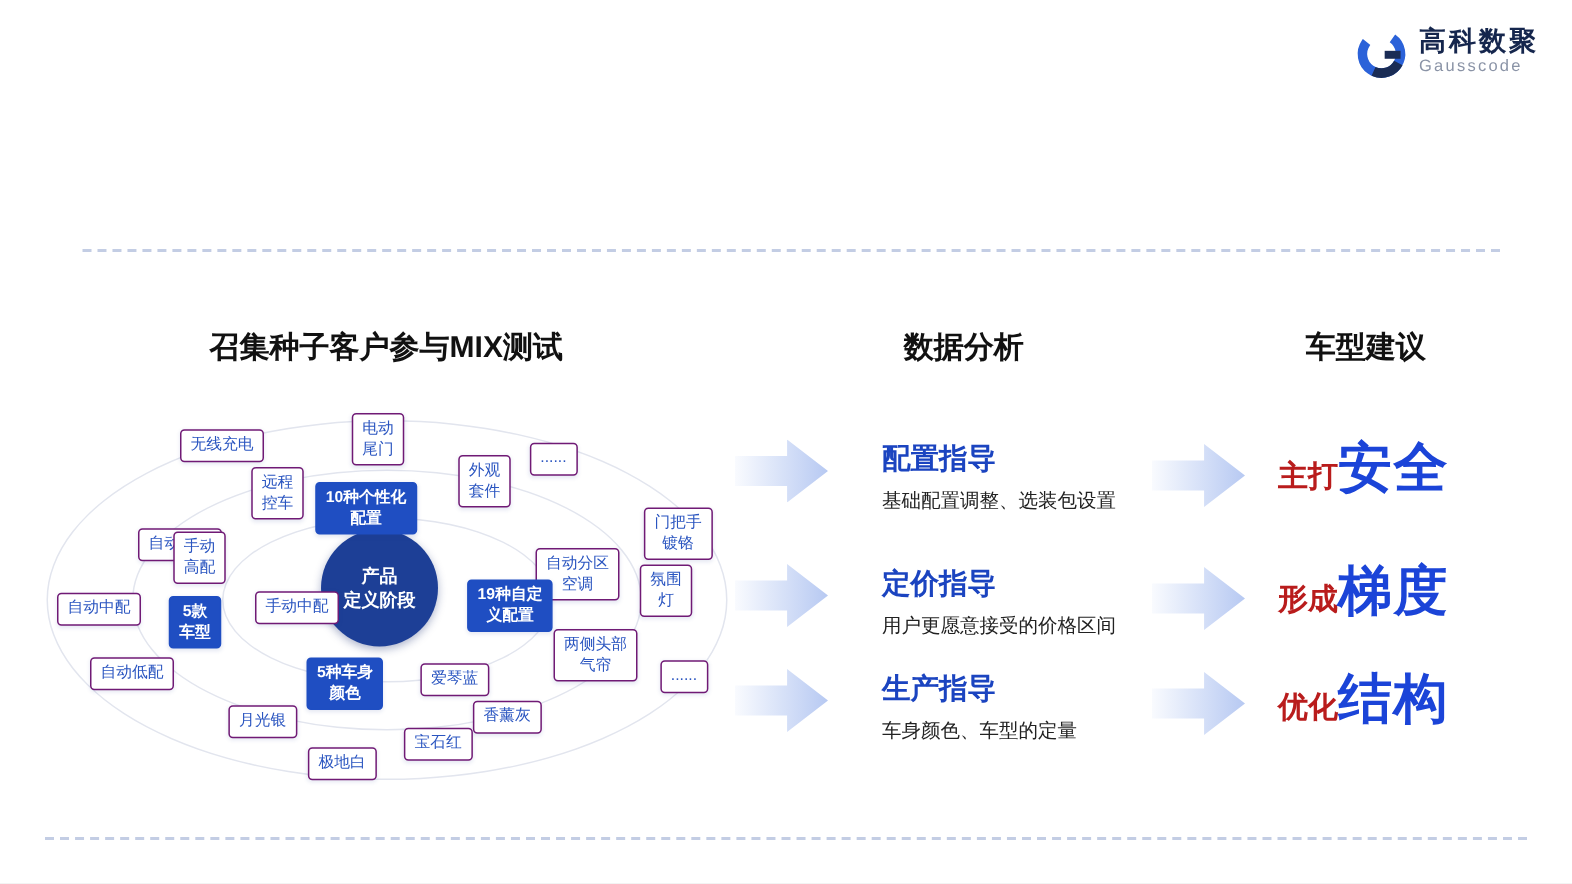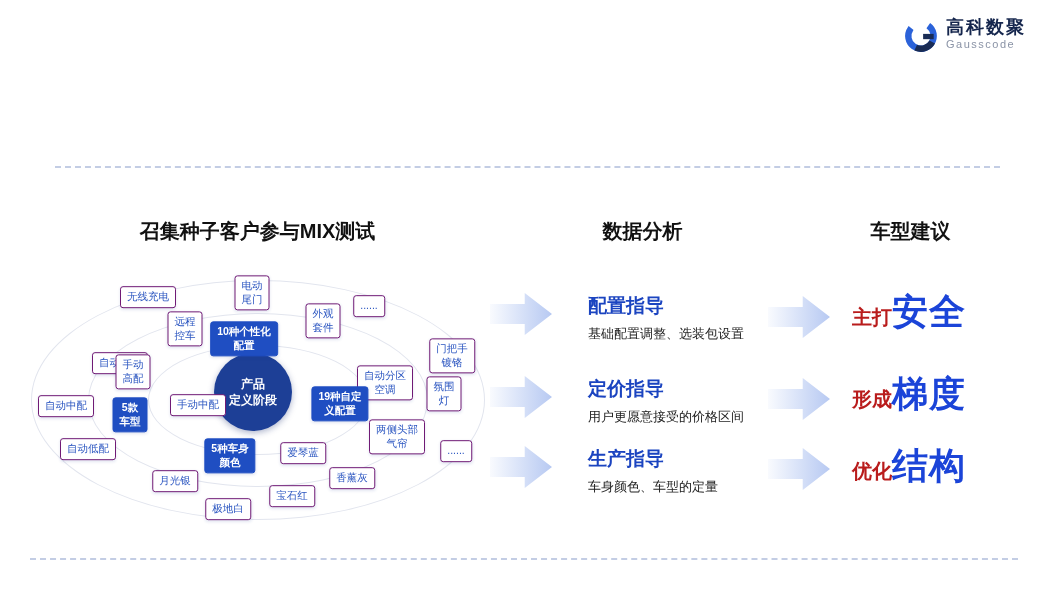--- a/index.html
+++ b/index.html
@@ -126,21 +126,21 @@
 车型</div>
       <div class="node cat" style="left: 320px; top: 142px; text-align: center;">19种自定
 义配置</div>
       <div class="node plain" style="left: 377px; top: 175px;">两侧头部
 气帘</div>
       <div class="node plain" style="left: 68px; top: 187px;">自动低配</div>
       <div class="node plain" style="left: 283px; top: 191px;">爱琴蓝</div>
       <div class="node plain" style="left: 436px; top: 189px;">......</div>
       <div class="node cat" style="left: 210px; top: 194px;">5种车身
 颜色</div>
-      <div class="node plain" style="left: 332px; top: 216px; font-family: Liberation Serif, serif;">香薰灰</div>
+      <div class="node plain" style="left: 318px; top: 216px; font-family: Liberation Serif, serif;">香薰灰</div>
       <div class="node plain" style="left: 155px; top: 219px;">月光银</div>
       <div class="node plain" style="left: 272px; top: 234px;">宝石红</div>
       <div class="node plain" style="left: 208px; top: 247px;">极地白</div>
     </div>
 
   <div class="sm-arrow sm-left" style="top:293px;"></div>
   <div class="sm-arrow sm-left" style="top:376px;"></div>
   <div class="sm-arrow sm-left" style="top:446px;"></div>
 
   <div class="analysis" style="top:293px;">

